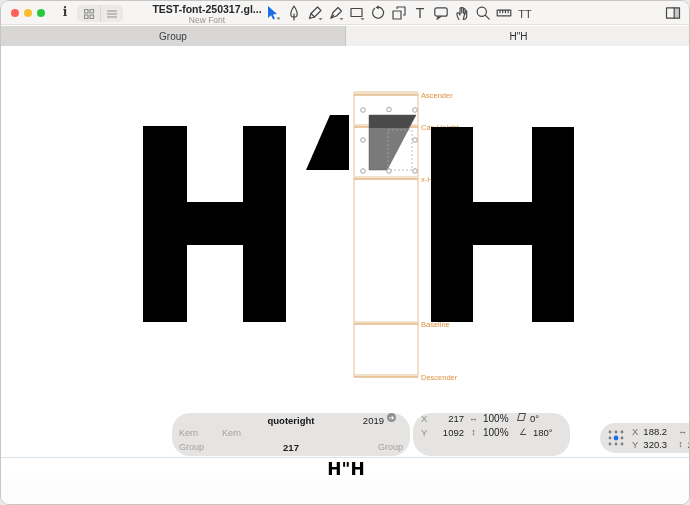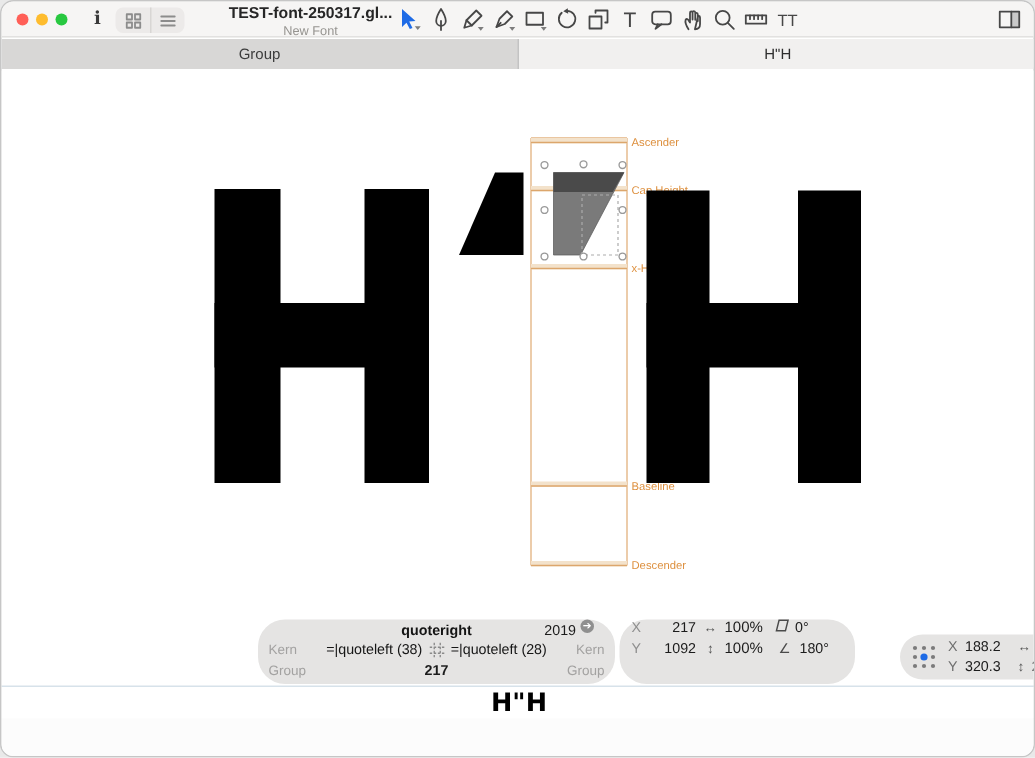--- a/index.html
+++ b/index.html
@@ -254,27 +254,20 @@
   <div class="ipanel p-glyph">
     <div class="phead">
       <span class="pname">quoteright</span>
       <span class="pright">
         <span>2019</span>
         <span class="open-circle">➔</span>
       </span>
     </div>
     <div class="prow">
       <span class="glabel l">Kern</span>
-      <span class="pcenter">
-        <span class="kernval">=|quoteleft (38)</span>
-        <svg width="11" height="11" viewBox="0 0 11 11">
-          <path d="M3.5,0.5 V10.5 M7.5,0.5 V10.5 M0.5,3.5 H10.5 M0.5,7.5 H10.5" stroke="#8a8a8a" stroke-width="0.9" stroke-dasharray="1.6,1.1" fill="none"></path>
-        </svg>
-        <span class="kernval">=|quoteleft (28)</span>
-      </span>
       <span class="glabel r">Kern</span>
     </div>
     <div class="prow">
       <span class="glabel l">Group</span>
       <span class="pcenter">
           <span class="groupval">217</span>
         </span>
       <span class="glabel r">Group</span>
     </div>
   </div>

